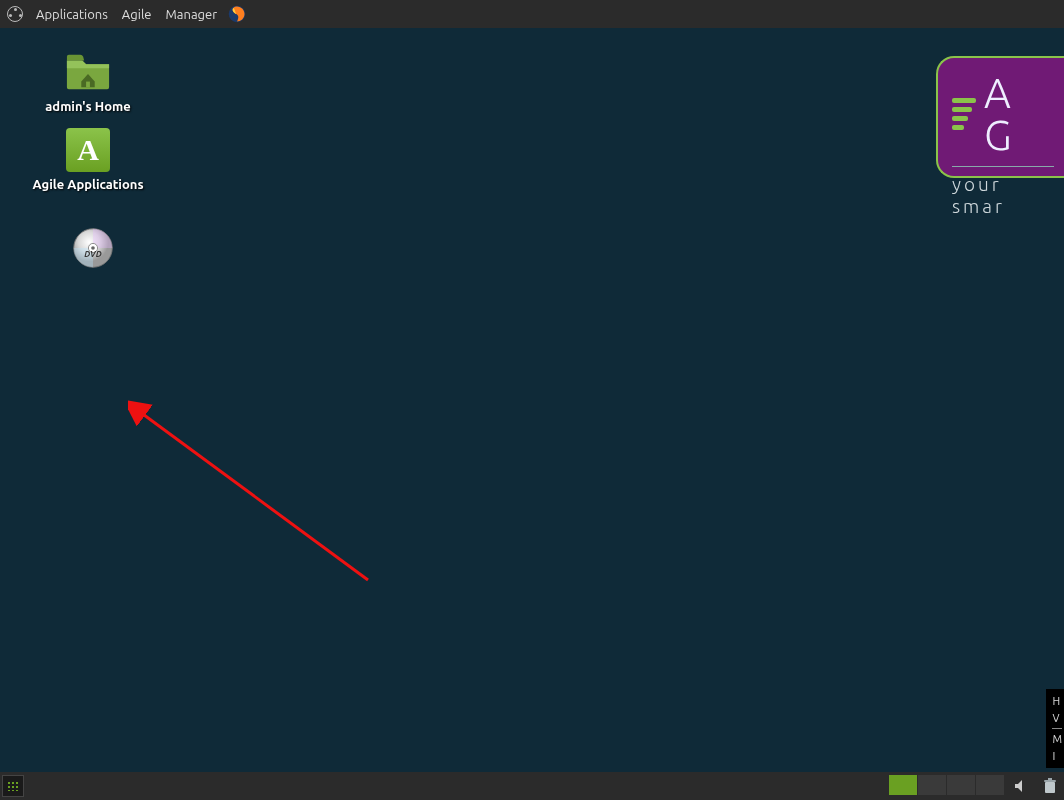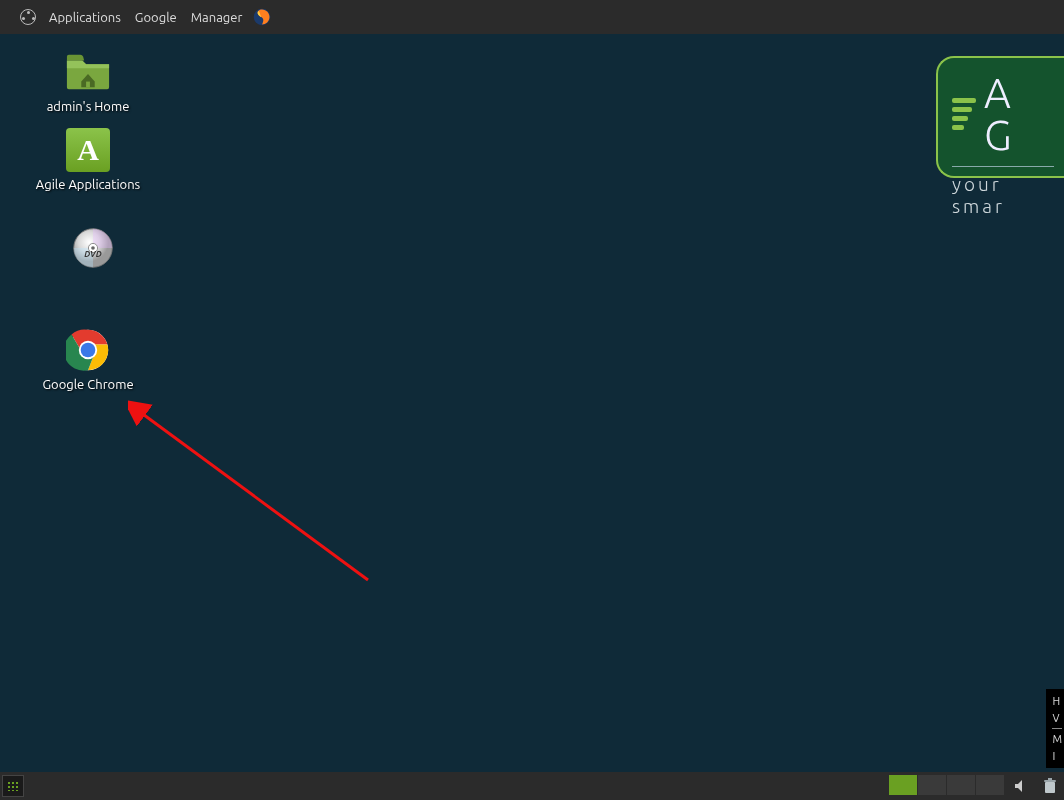--- a/index.html
+++ b/index.html
@@ -7,25 +7,25 @@
   width: 1064px;
   height: 800px;
   background: #0f2a38;
   font-family: Ubuntu, "Segoe UI", sans-serif;
   overflow: hidden;
   position: relative;
 }
 
 
 .top-bar {
-  height: 34px;
+  height: 28px;
   background: #2b2b2b;
   display: flex;
   align-items: center;
-  padding: 0 20px;
+  padding: 0 7px;
   color: #ddd;
   font-size: 13px;
 }
 .top-bar .ubuntu-logo {
   width: 16px;
   height: 16px;
   border-radius: 50%;
   border: 1.5px solid #bbb;
   margin-right: 6px;
   position: relative;
@@ -71,20 +71,21 @@
   width: 48px;
   height: 44px;
   margin: 0 auto 4px;
   display: flex;
   align-items: center;
   justify-content: center;
 }
 .desktop-icon .label {
   text-shadow: 1px 1px 2px #000;
   line-height: 1.35;
+  font-weight: bold;
 }
 
 
 .folder-svg { width: 46px; height: 40px; }
 
 
 .agile-box {
   width: 44px; height: 44px;
   background: linear-gradient(#8bc34a, #6aa022);
   border-radius: 4px;
@@ -103,21 +104,21 @@
 
 .chrome-svg { width: 44px; height: 44px; }
 
 
 .brand-box {
   position: absolute;
   top: 32px;
   right: 0;
   width: 128px;
   height: 122px;
-  background: #14532d;
+  background: #701a75;
   border: 2px solid #8bc34a;
   border-right: none;
   border-top-left-radius: 18px;
   border-bottom-left-radius: 18px;
   padding: 14px 10px 10px 14px;
   color: #eef;
 }
 .brand-box .logo-row {
   display: flex;
   align-items: center;
@@ -224,21 +225,21 @@
   width: 20px; height: 20px;
   margin: 0 4px;
 }
 </style>
 </head>
 <body>
 
 <div class="top-bar">
   <div class="ubuntu-logo"></div>
   <div class="menu-item">Applications</div>
-  <div class="menu-item">Google</div>
+  <div class="menu-item">Agile</div>
   <div class="menu-item">Manager</div>
   <div class="firefox-icon">
     <svg viewBox="0 0 48 48">
       <circle cx="24" cy="24" r="22" fill="#1b3a6b"></circle>
       <path d="M24 4 C36 4 44 14 44 24 C44 36 34 44 24 44 C28 36 30 28 22 24 C14 20 10 14 14 8 C17 5 20 4 24 4 Z" fill="#ff7f1f"></path>
       <path d="M14 8 C10 14 14 20 22 24 C18 16 18 10 14 8 Z" fill="#ffcf3f"></path>
     </svg>
   </div>
 </div>
 
@@ -277,33 +278,20 @@
         <circle cx="24" cy="24" r="21" fill="url(#dvdg)" stroke="#777"></circle>
         <path d="M24 3 A21 21 0 0 1 45 24 L24 24 Z" fill="#e6b8ff" opacity="0.35"></path>
         <path d="M24 45 A21 21 0 0 1 3 24 L24 24 Z" fill="#b8e6ff" opacity="0.35"></path>
         <circle cx="24" cy="24" r="5" fill="#fff" stroke="#888"></circle>
         <circle cx="24" cy="24" r="2" fill="#666"></circle>
         <text x="24" y="34" text-anchor="middle" font-size="9" font-weight="bold" fill="#333" font-style="italic">DVD</text>
       </svg>
     </div>
   </div>
 
-  <div class="desktop-icon" style="left:18px; top:304px;">
-    <div class="icon-box">
-      <svg class="chrome-svg" viewBox="0 0 48 48">
-        <circle cx="24" cy="24" r="22" fill="#fff"></circle>
-        <path d="M24 2 A22 22 0 0 1 45.2 18 L24 18 A10 10 0 0 0 15.4 23 L6 7 A22 22 0 0 1 24 2 Z" fill="#e33b2e"></path>
-        <path d="M45.2 18 A22 22 0 0 1 24 46 L30 30.5 A10 10 0 0 0 24 18 Z" fill="#fbbc05"></path>
-        <path d="M6 7 L15.4 23 A10 10 0 0 0 30 30.5 L24 46 A22 22 0 0 1 6 7 Z" fill="#28864f"></path>
-        <circle cx="24" cy="24" r="10" fill="#fff"></circle>
-        <circle cx="24" cy="24" r="8" fill="#3b78e7"></circle>
-      </svg>
-    </div>
-    <div class="label">Google Chrome</div>
-  </div>
 
   <div class="brand-box">
     <div class="logo-row">
       <div class="stripes">
         <span></span>
           <span></span>
           <span></span>
           <span></span>
       </div>
       <div class="big-letters">A G</div>

